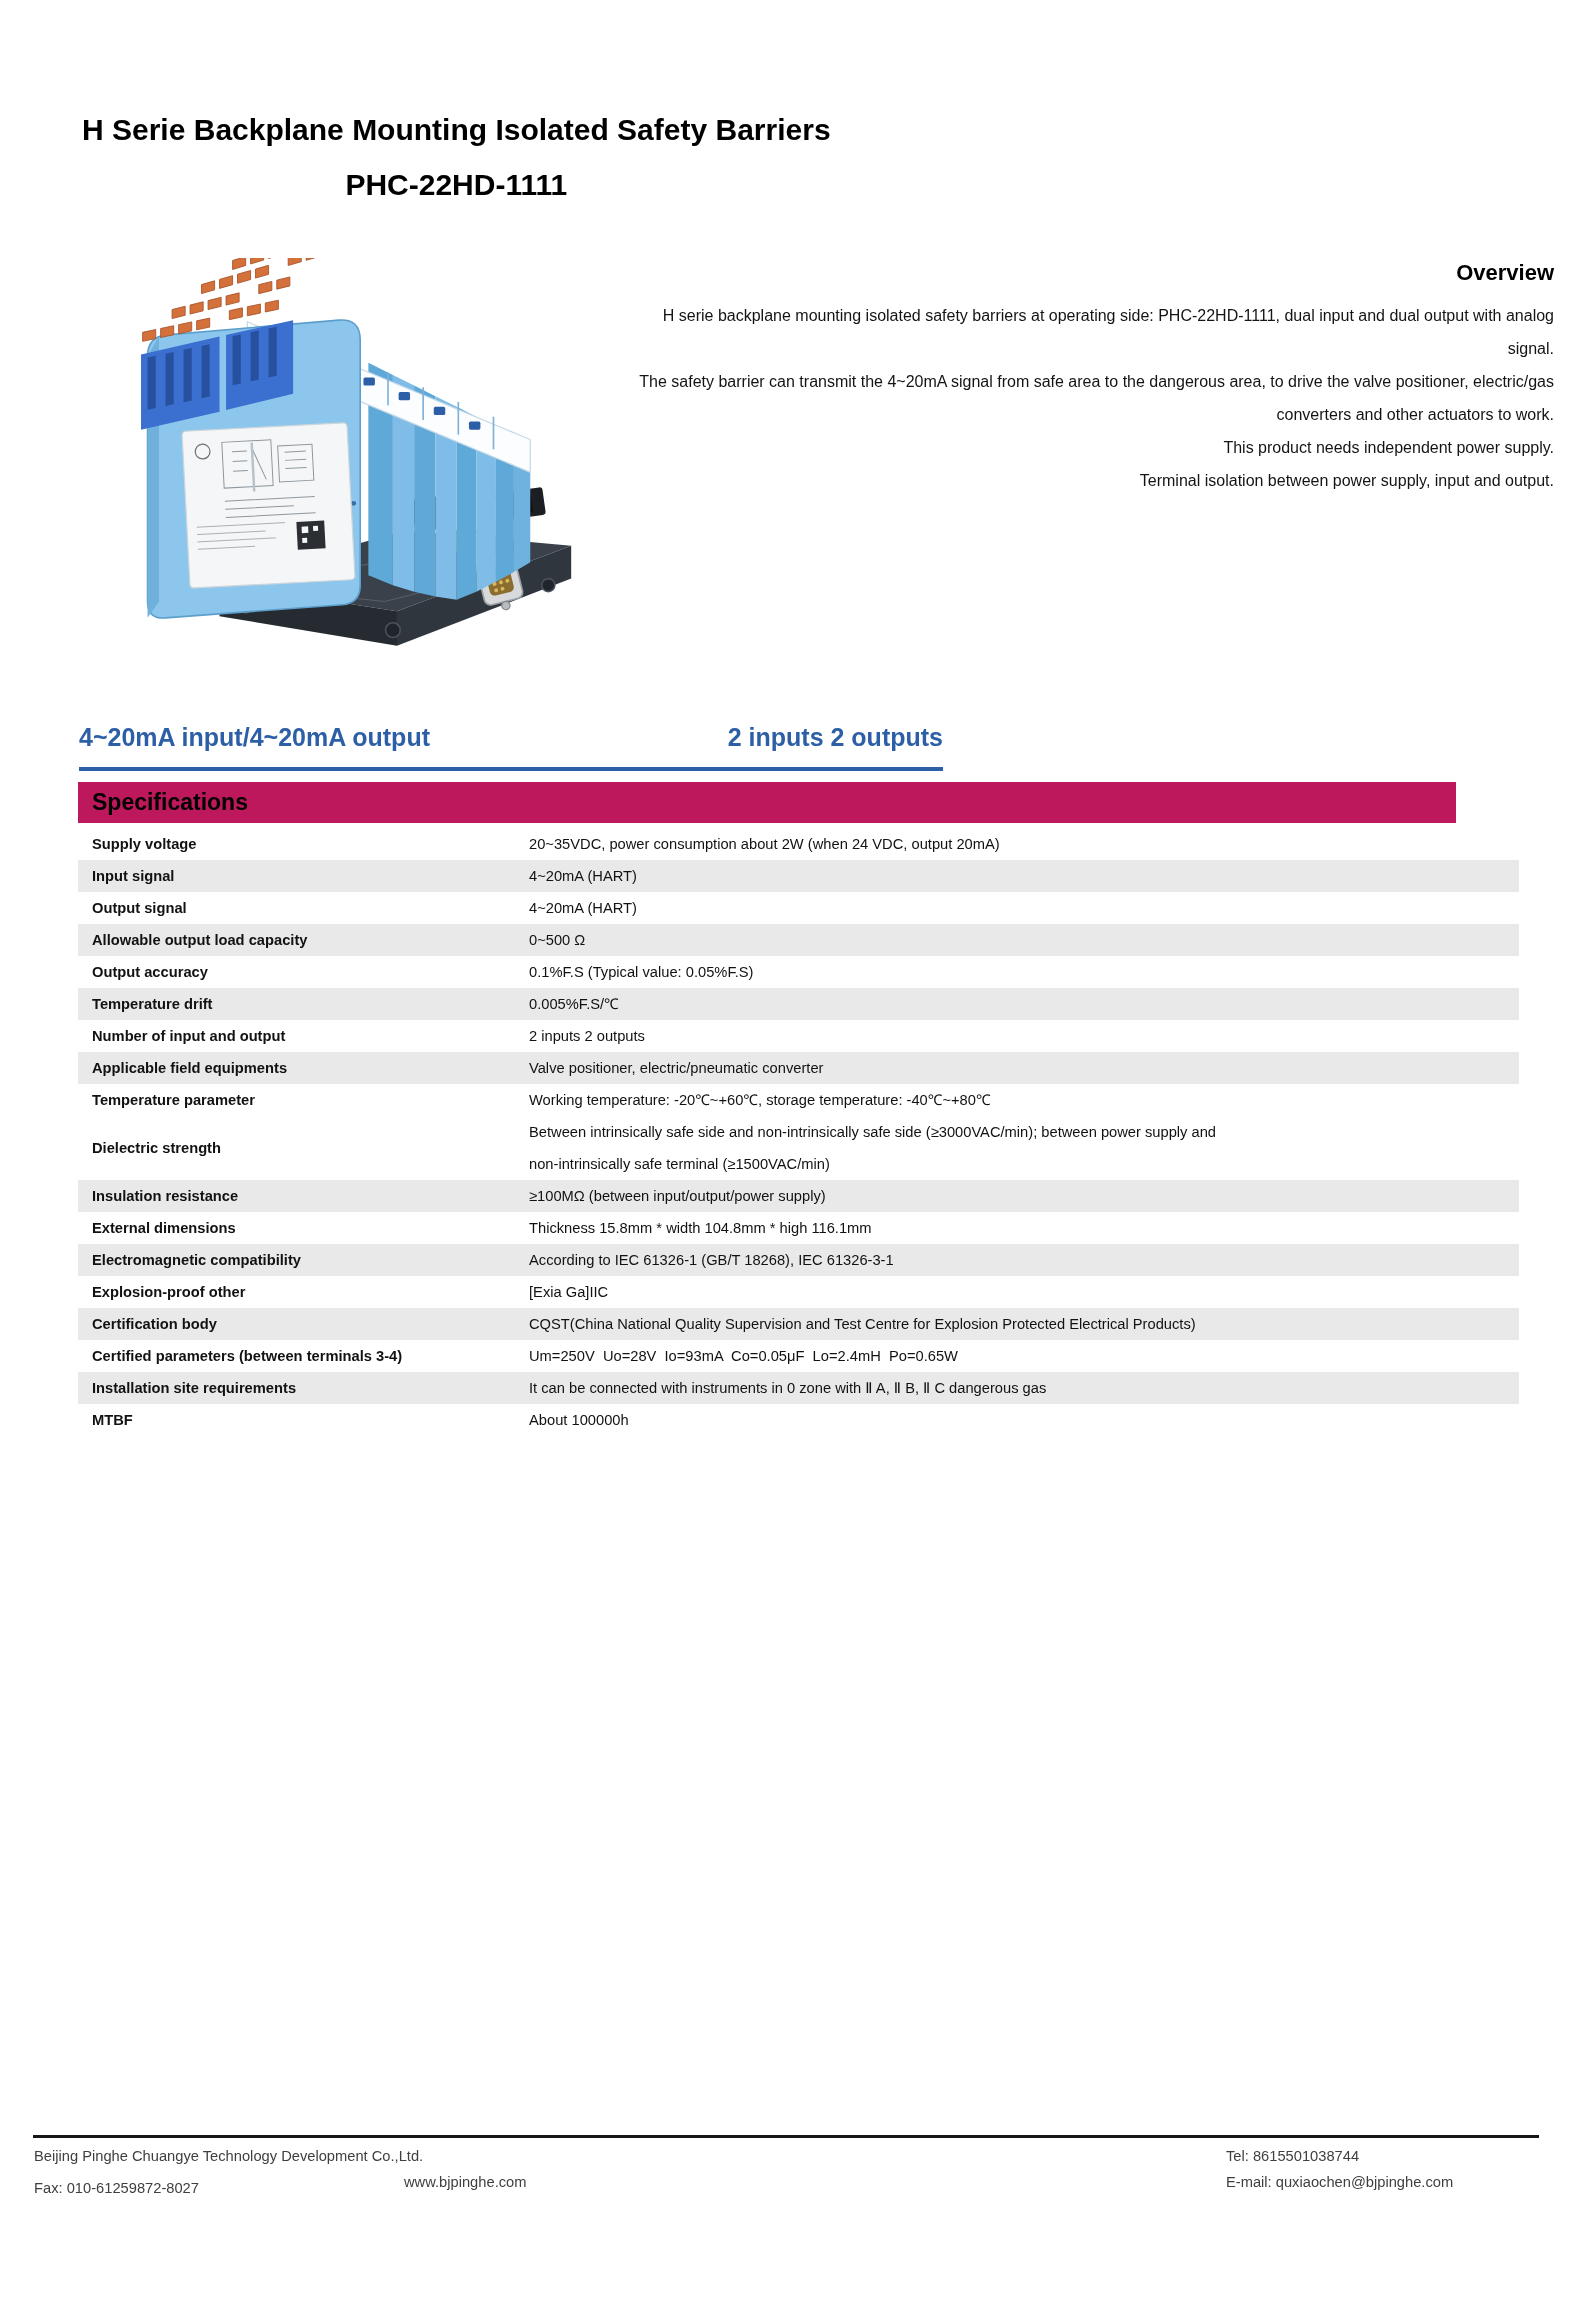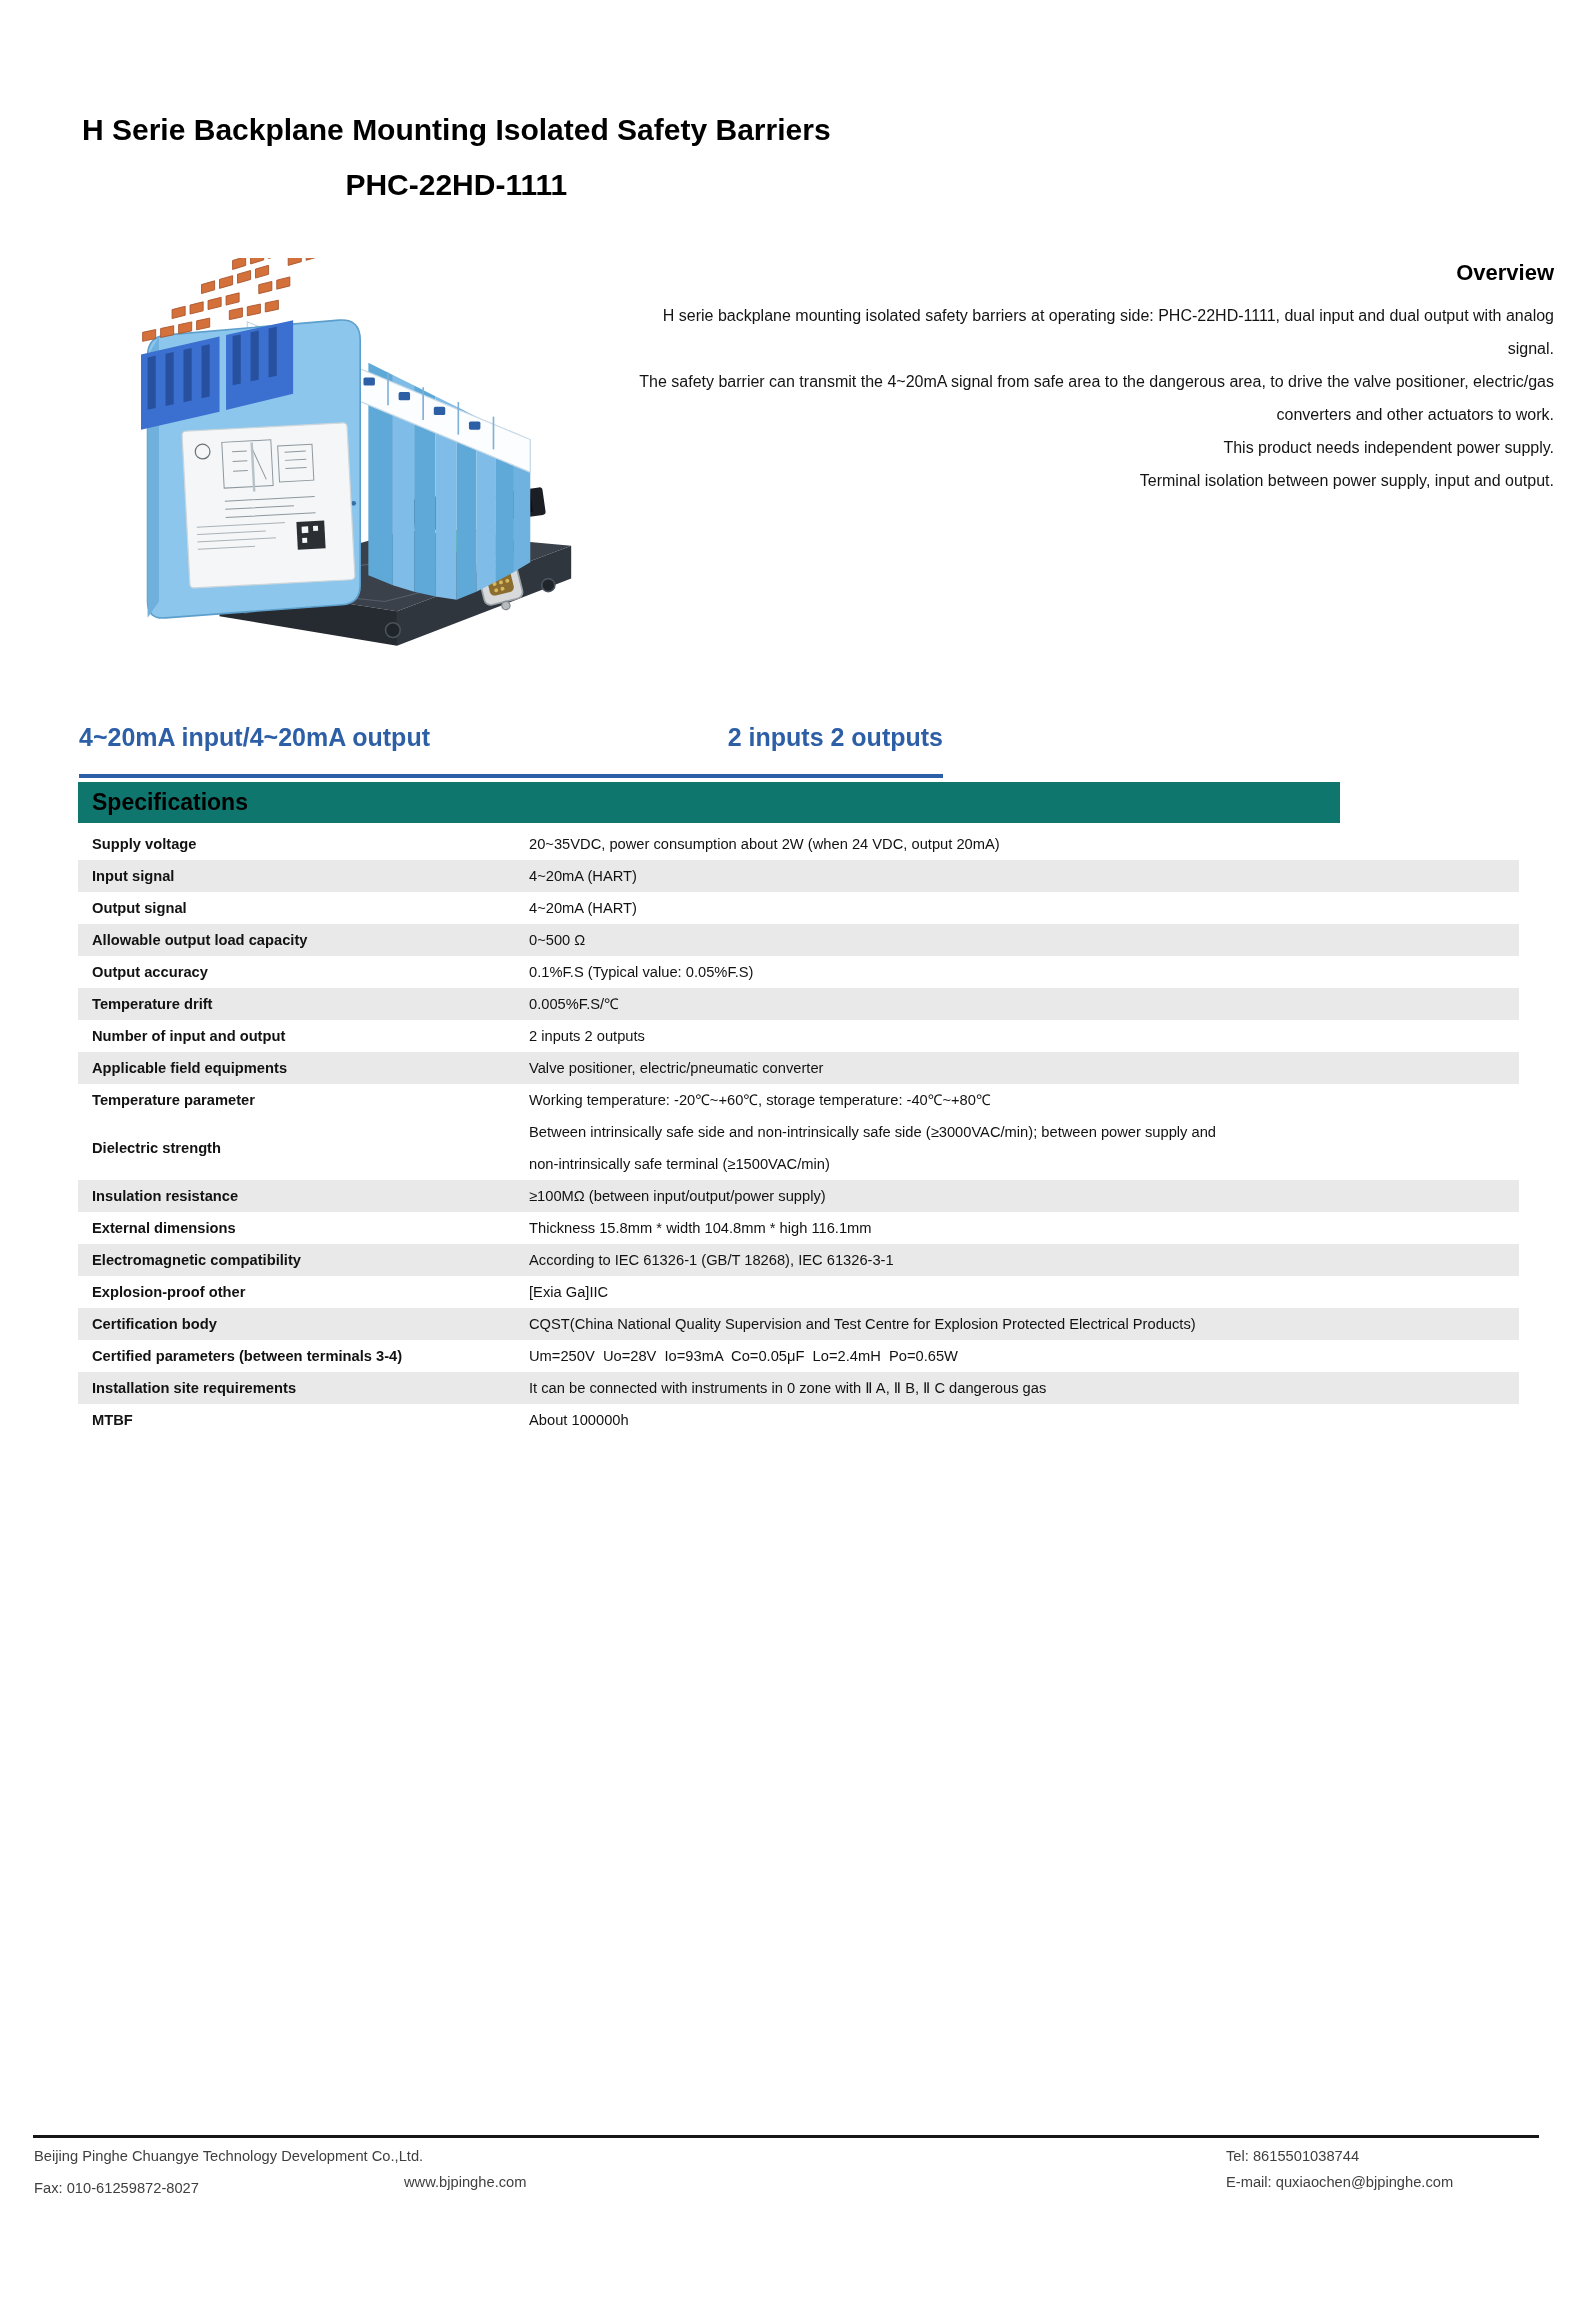--- a/index.html
+++ b/index.html
@@ -23,28 +23,28 @@
 
   
   .overview { position:absolute; left:626px; top:260px; width:928px;text-align:right; }
   .overview-heading { font-size:22px; font-weight:bold; color:#000; margin-bottom:13px; }
   .overview-text p { font-size:16px; line-height:33px; color:#141414; }
 
   
   .signal-heading {
     position:absolute; left:79px; top:723px; width:864px;
     display:flex; justify-content:space-between; align-items:flex-end;
-    border-bottom:4.9px solid #2d5fa7; padding-bottom:22px;gap:18px;
+    border-bottom:4.9px solid #2d5fa7; padding-bottom:15px;gap:18px;
   }
   .signal-heading span { font-size:25px; font-weight:bold; color:#2d5fa7; }
 
   
   .spec-header {
-    position:absolute; left:78px; top:782px; width:1262px; height:41px;
-    background:#0f766e;
+    position:absolute; left:78px; top:782px; width:1378px; height:41px;
+    background:#be185d;
   }
   .spec-header span {
     font-size:23px; font-weight:bold; color:#000;
     line-height:41px; padding-left:14px; display:inline-block;
   }
 
   
   .spec-table { position:absolute; left:78px; top:828px; width:1441px; }
   .spec-row { display:flex; align-items:center; min-height:31px; background:#ffffff; }
   .spec-row.alt { background:#e9e9e9; }

